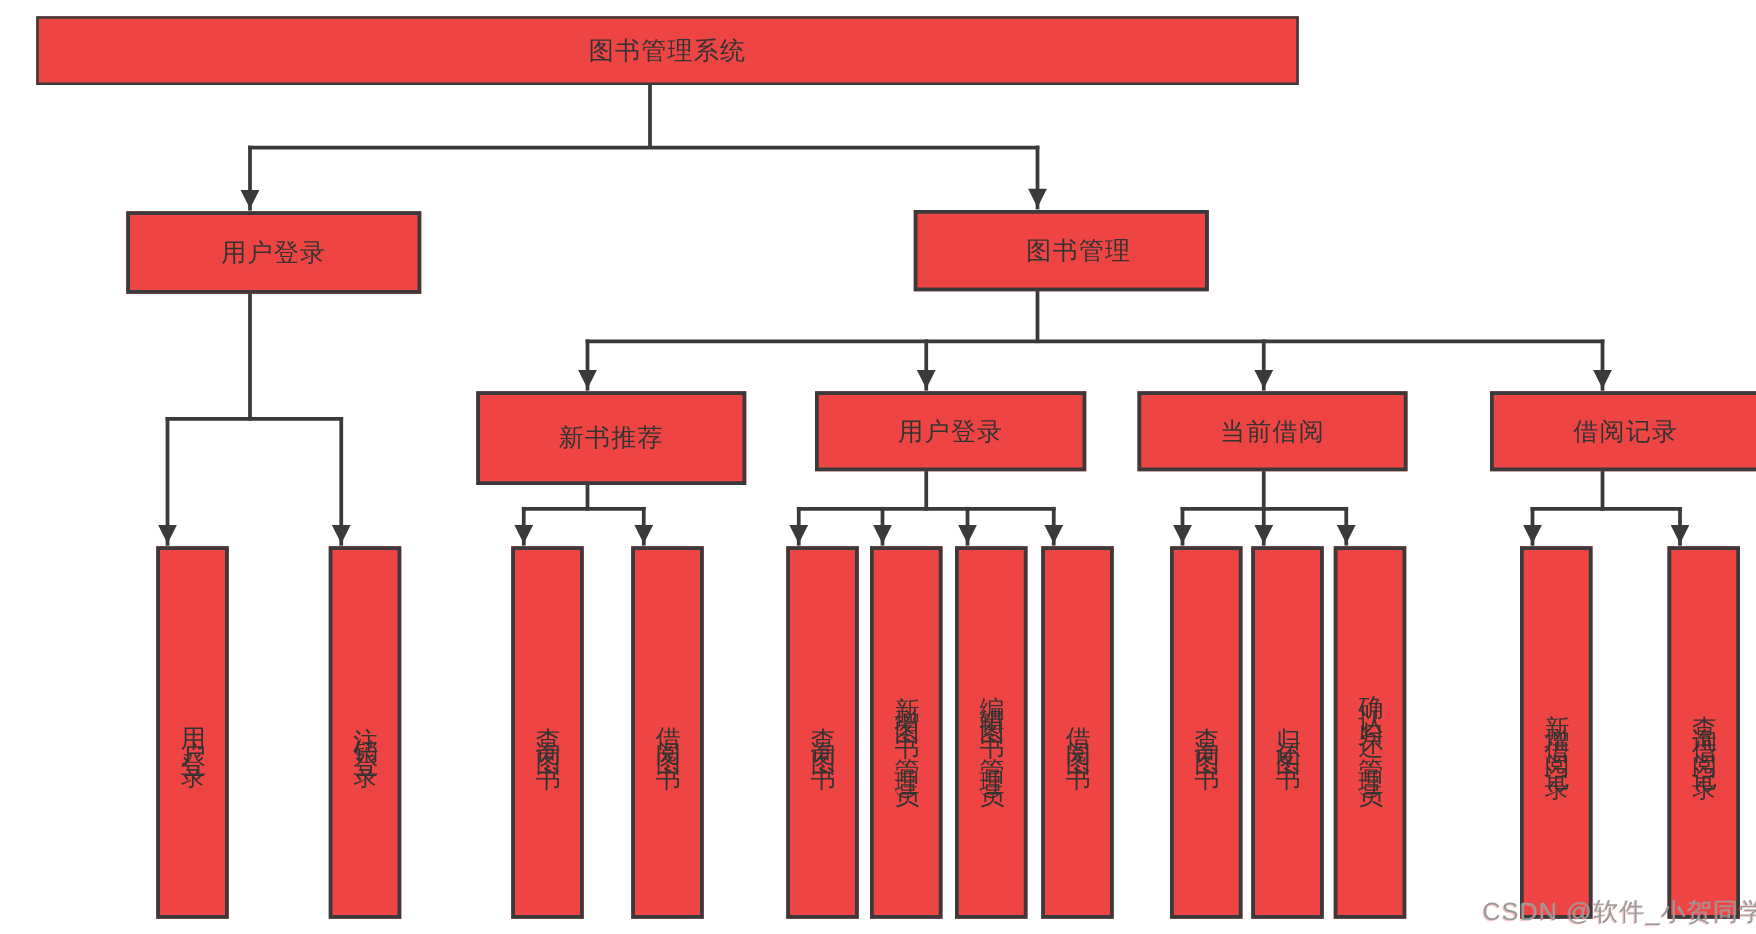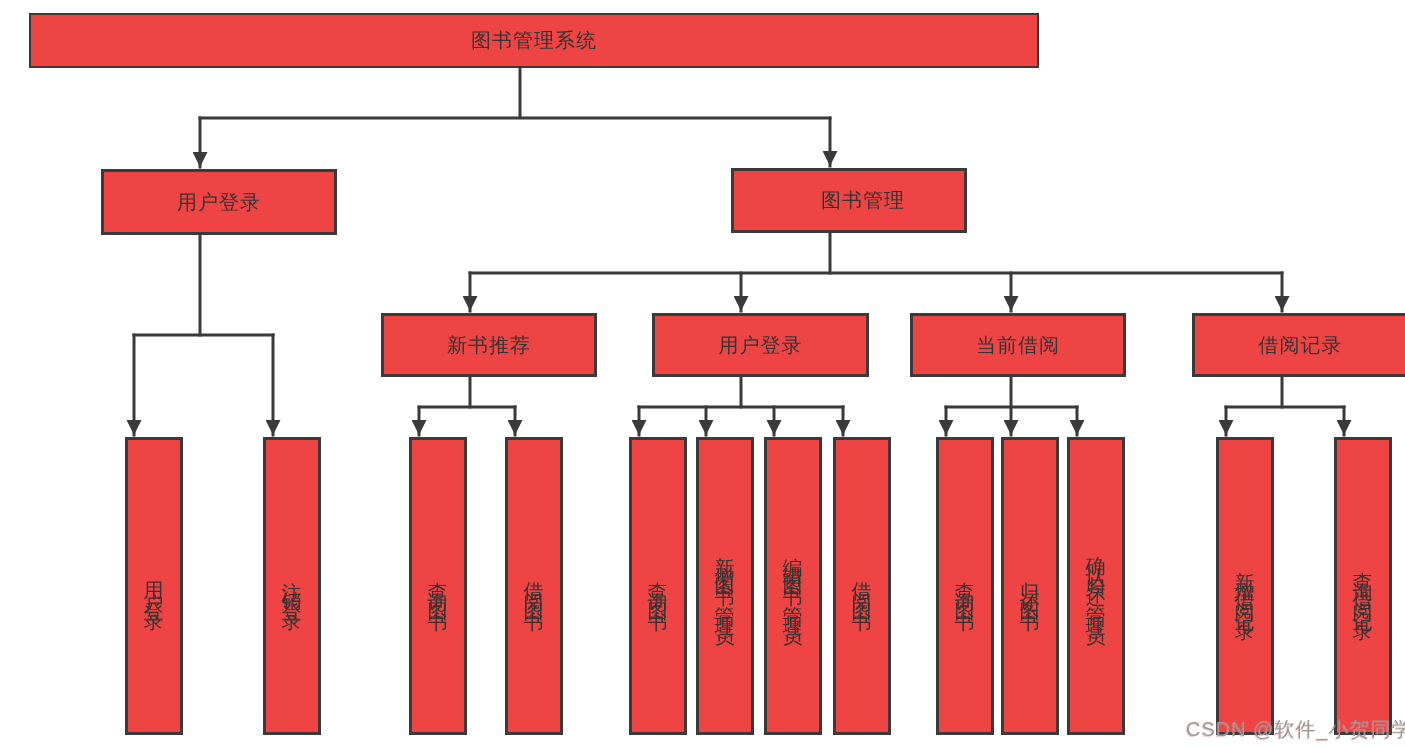--- a/index.html
+++ b/index.html
@@ -110,21 +110,21 @@
     <span class="hlabel">图书管理系统</span>
   </div>
 
   <div class="node" style="left:82px; top:169px; width:236px; height:66px;">
     <span class="hlabel">用户登录</span>
   </div>
   <div class="node" style="left:712px; top:168px; width:236px; height:65px;padding-left:28px;">
     <span class="hlabel">图书管理</span>
   </div>
 
-  <div class="node" style="left:362px; top:313px; width:216px; height:64px;">
+  <div class="node" style="left:362px; top:313px; width:216px; height:75px;">
     <span class="hlabel">新书推荐</span>
   </div>
   <div class="node" style="left:633px; top:313px; width:217px; height:64px;">
     <span class="hlabel">用户登录</span>
   </div>
   <div class="node" style="left:891px; top:313px; width:216px; height:64px;">
     <span class="hlabel">当前借阅</span>
   </div>
   <div class="node" style="left:1173px; top:313px; width:217px; height:64px;">
     <span class="hlabel">借阅记录</span>

